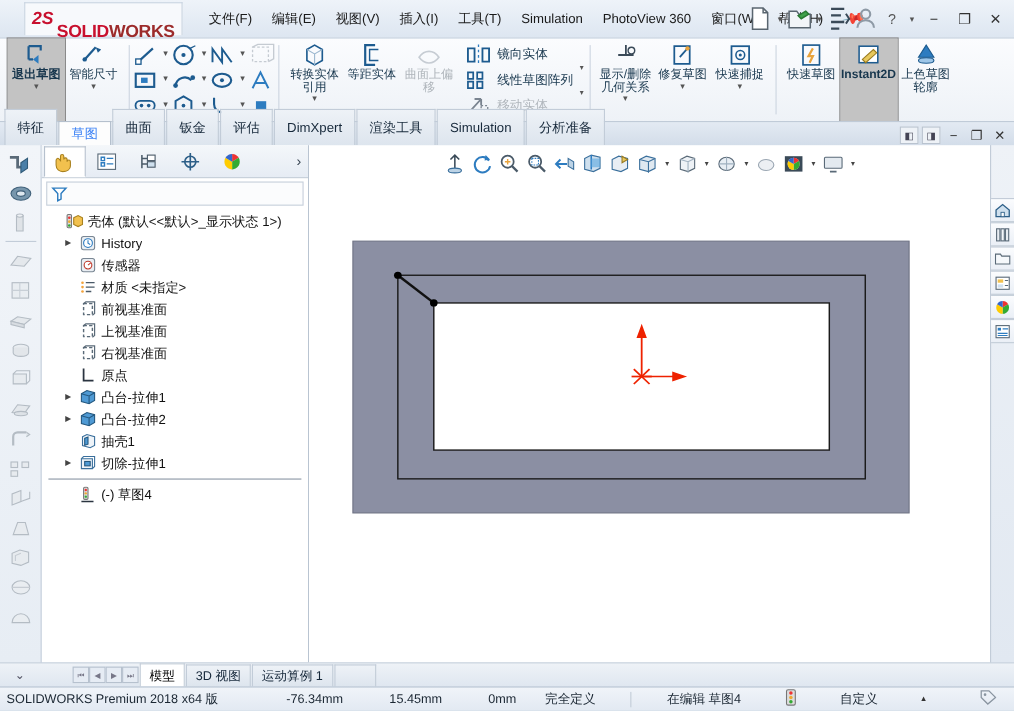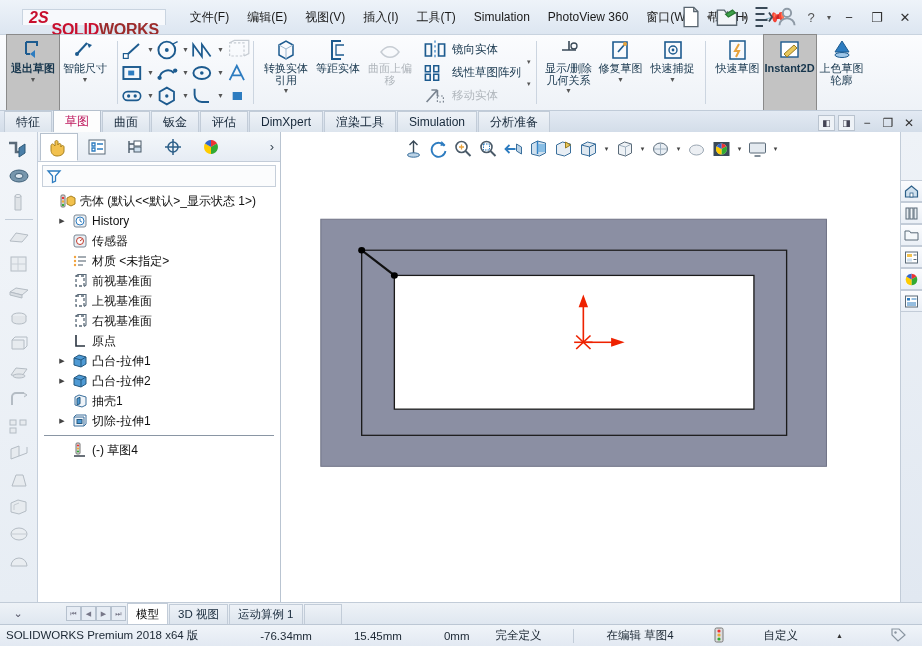--- a/index.html
+++ b/index.html
@@ -20,21 +20,21 @@
 
   
   .titlebar {
     height: 34px; flex: 0 0 34px;
     display: flex; align-items: center;
     background: linear-gradient(#eef3f9, #dde6f1);
     position: relative;
   }
   .logo-box {
     margin-left: 22px;
-    height: 16px; min-width: 132px;
+    height: 30px; min-width: 132px;
     background: #f7f9fc;
     border: 1px solid #c9d4e0;
     border-bottom: none;
     display: flex; align-items: center; justify-content: center;
     padding: 0 6px;
   }
   .logo-text {
     font-weight: bold; font-size: 16px; letter-spacing: -0.3px;
     color: #c8102e; white-space: nowrap; margin-top: 24px;
   }
@@ -103,28 +103,28 @@
 
   
   .cmtabs {
     flex: 0 0 22px; height: 22px;
     display: flex; align-items: flex-end;
     background: linear-gradient(#e3eaf3, #d3dde9);
     border-top: 1px solid #c0cbd8;
     padding-left: 4px; position: relative;
   }
   .cmtab {
-    height: 21px; padding: 0 11px; display:flex; align-items:center;
+    height: 33px; padding: 0 11px; display:flex; align-items:center;
     font-size: 12px; color:#16283a; cursor: pointer;
     background: linear-gradient(#eef2f7, #dde5ee);
     border: 1px solid #c2ccd8; border-bottom: none;
     margin-right: 1px;
   }
   .cmtab.active {
-    background: #fdfdfd; color:#be185d; border-color:#b5c0cd;
+    background: #fdfdfd; color:#3b82f6; border-color:#b5c0cd;
     height: 22px;
   }
   .cmtabs-right { position: absolute; right: 4px; bottom: 1px;
     display: flex; align-items:center; gap:3px; }
   .cmr-btn { width:17px; height:16px; border:1px solid #b9c3cf; background:#eef2f7;
     display:flex; align-items:center; justify-content:center;
     font-size:9px; color:#445; cursor:pointer; }
   .cmr-plain { width:18px; height:16px; display:flex; align-items:center;
     justify-content:center; font-size:12px; color:#333; cursor:pointer;}
 

